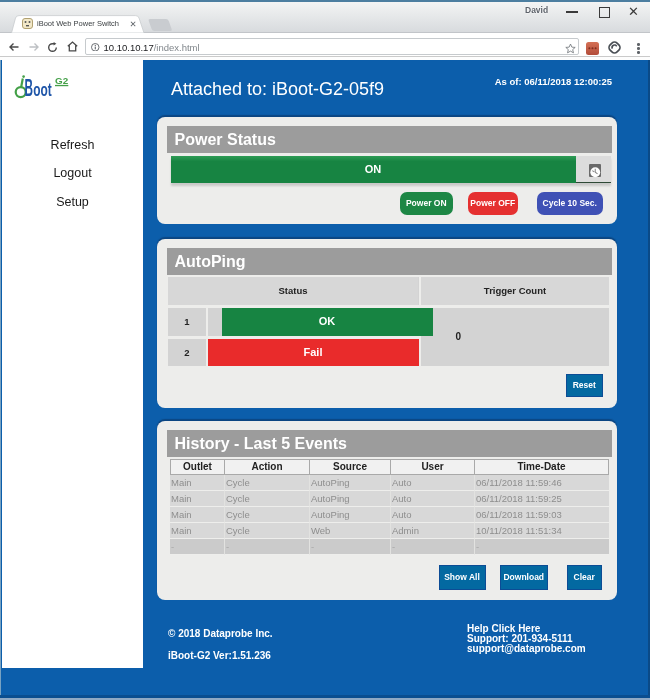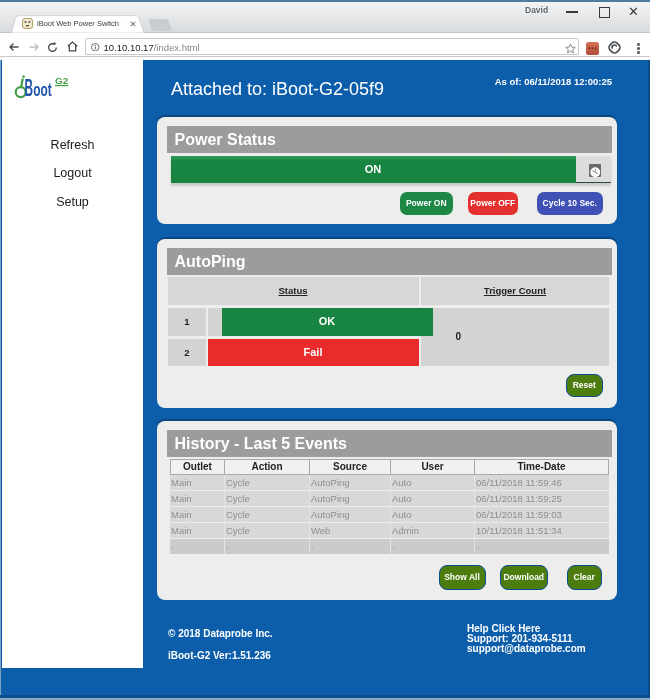--- a/index.html
+++ b/index.html
@@ -45,39 +45,39 @@
 
 #hdrtitle { position:absolute; left:171px; top:19px; font-size:18px; color:#fff; }
 #asof { position:absolute; right:38px; top:16px; font-size:9.5px; font-weight:bold; color:#fff; }
 
 .panel { position:absolute; left:157px; width:459.5px; background:#EDEDEB; border-radius:8px;
   box-shadow:0 -1.5px 1px rgba(10,40,80,0.45); }
 .phead { position:absolute; left:10px; top:8.5px; width:445px; height:27px; background:#9C9C9C;
   color:#fff; font-weight:bold; font-size:16px; line-height:27px; padding-left:7.5px; }
 .btn { position:absolute; color:#fff; font-weight:bold; font-size:8.5px; text-align:center;
   border-radius:7px; white-space:nowrap; }
-.bluebtn { background:#4d7c0f; border:1px solid #0C4C95; border-radius:8px; }
+.bluebtn { background:#0369a1; border:1px solid #0C4C95; border-radius:0; }
 
 
 #p1 { top:57px; height:107px; }
 #onrow { position:absolute; left:13.5px; top:38.5px; width:440.5px; height:27px;
   background:#DCDCDC; border-bottom:1.5px solid #2E4A36; box-shadow:0 2.5px 2px rgba(0,0,0,0.15); }
 #onbar { position:absolute; left:0; top:0; width:405px; height:27px;
   background:linear-gradient(#2E9C55, #178442 20%, #178442);
   color:#fff; font-weight:bold; font-size:11px; text-align:center; line-height:27px; }
 #clockbtn { position:absolute; left:418px; top:8.5px; width:12.5px; height:12.5px; background:#6A6A6A; border-radius:1px; }
 #btn-on  { left:243px; top:75px; width:52.5px; height:22.5px; line-height:22.5px; background:#1D8745; }
 #btn-off { left:310.5px; top:75px; width:50.5px; height:22.5px; line-height:22.5px; background:#E53030; }
 #btn-cyc { left:380px; top:75px; width:65.5px; height:22.5px; line-height:22.5px; background:#3F51B5; }
 
 
 #p2 { top:179px; height:169px; }
 #ap-table { position:absolute; left:11px; top:38px; width:441px; height:88.5px; background:#D3D3D3; }
 .ap-hd { position:absolute; top:0; height:28px; font-size:9.5px; font-weight:bold; color:#222;
-  text-align:center; line-height:28px; background:#D7D7D7;text-decoration:underline; }
+  text-align:center; line-height:28px; background:#D7D7D7; }
 .ap-num { position:absolute; left:0; width:38px; text-align:center; color:#222; font-size:9.5px;
   font-weight:bold; height:27.5px; line-height:27.5px; }
 .ap-bar { position:absolute; left:39.5px; width:211px; height:27.5px; color:#fff; font-size:11px;
   font-weight:bold; text-align:center; line-height:27.5px; }
 #btn-reset { left:408.5px; top:134.5px; width:37.5px; height:23px; line-height:21px; }
 
 
 #p3 { top:361px; height:179px; }
 table.hist { position:absolute; left:13px; top:37.5px; width:439px; border-collapse:separate;
   border-spacing:0; table-layout:fixed; }

